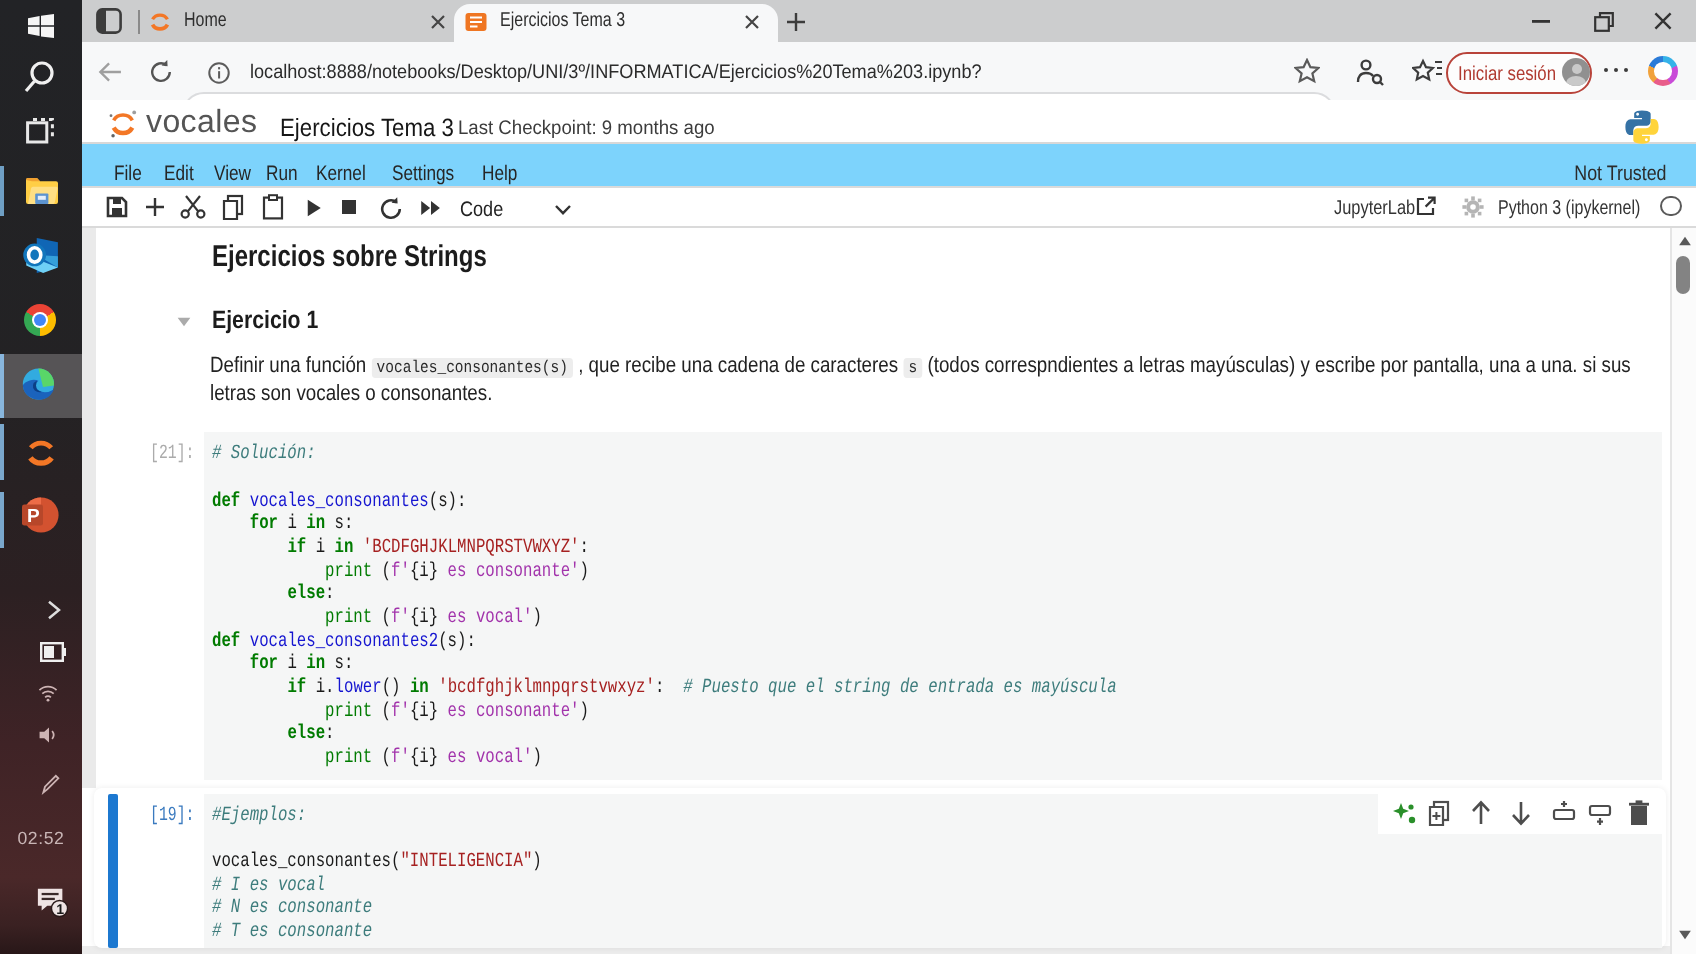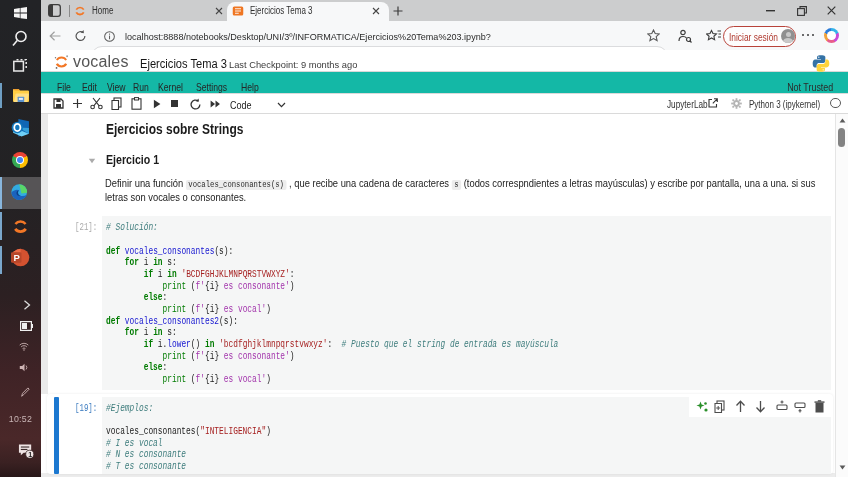--- a/index.html
+++ b/index.html
@@ -6,21 +6,21 @@
 #root{position:absolute;left:0;top:0;width:848px;height:477px}
 .abs{position:absolute}
 #taskbar{left:0;top:0;width:41px;height:477px;background:linear-gradient(180deg,#222326 0%,#232224 40%,#2c2022 62%,#3f2326 78%,#4a2829 92%,#3a2122 97%,#281718 100%)}
 #win{left:41px;top:0;width:807px;height:354px;background:#fff}
 #tabbar{left:0;top:0;width:807px;height:21px;background:#cccdce}
 #tab2{left:186px;top:2px;width:162px;height:19px;background:#f7f8f9;border-radius:8px 8px 0 0}
 #addr{left:0;top:21px;width:807px;height:29px;background:#f7f8f9}
 #pill{left:50px;top:25px;width:577px;height:22px;background:#fff;border:1px solid #dbdcde;border-radius:11px}
 .tabtxt{font-size:10px;color:#2e2e2e;line-height:21px;transform:scaleX(.8);transform-origin:left top}
 #header{left:0;top:50px;width:807px;height:22px;background:#fff;border-bottom:1px solid #d8d8d8}
-#menu{left:0;top:72px;width:807px;height:22px;background:#14b8a6;border-bottom:1px solid #dadada}
+#menu{left:0;top:72px;width:807px;height:22px;background:#7dd3fc;border-bottom:1px solid #dadada}
 .mitem{position:absolute;top:8.5px;font-size:10.5px;color:#262626;transform:scaleX(.82);transform-origin:left top}
 #toolbar{left:0;top:94px;width:807px;height:20px;background:#fff;border-bottom:1px solid #dadada}
 #content{left:0;top:114px;width:807px;height:363px;background:#fff}
 #gutter{left:0;top:114px;width:7px;height:280px;background:#eaeaea}
 #footer{left:0;top:473px;width:794px;height:4px;background:#ececec}
 #scroll{left:794px;top:114px;width:13px;height:363px;background:#fbfbfb;border-left:1px solid #e5e5e5}
 #thumb{left:797px;top:128px;width:7px;height:19px;background:#838383;border-radius:4px}
 .mono{font-family:"Liberation Mono",monospace}
 pre{font-family:"Liberation Mono",monospace;font-size:10px;line-height:11.65px;color:#1a1a1a;transform:scaleX(.785);transform-origin:left top}
 .k{color:#007b00;font-weight:bold}
@@ -116,21 +116,21 @@
 
   <svg class="abs" style="left:19px;top:362px" width="11" height="11" viewBox="0 0 14 12">
     <path d="M1 4 L4 4 L7 1.2 L7 10.8 L4 8 L1 8 Z" fill="#cdb4b4"></path>
     <path d="M9 3.5 A4 4 0 0 1 9 8.5" fill="none" stroke="#cdb4b4" stroke-width="1.1"></path>
   </svg>
 
   <svg class="abs" style="left:20px;top:387px" width="10" height="11" viewBox="0 0 12 13">
     <path d="M2 11 L3 7.5 L9.5 1 L11 2.5 L4.5 9 Z" fill="none" stroke="#cdb4b4" stroke-width="1.1"></path>
   </svg>
 
-  <div class="abs" style="left:0px;top:414px;width:41px;text-align:center;font-size:8.8px;color:#c9b6b6;letter-spacing:0.3px">10:52</div>
+  <div class="abs" style="left:0px;top:414px;width:41px;text-align:center;font-size:8.8px;color:#c9b6b6;letter-spacing:0.3px">02:52</div>
 
   <svg class="abs" style="left:18px;top:442px" width="16" height="17" viewBox="0 0 17 17">
     <path d="M1 2 H14 V11 H6 L3 13.5 V11 H1 Z" fill="#efe4e4"></path>
     <rect x="3" y="4.2" width="9" height="1.2" fill="#3a2a2a"></rect>
     <rect x="3" y="6.8" width="7" height="1.2" fill="#3a2a2a"></rect>
     <circle cx="12.5" cy="12.5" r="4.3" fill="#efe4e4" stroke="#2a1a1a" stroke-width="0.8"></circle>
     <text x="10.8" y="15.4" font-size="7.5" font-weight="bold" fill="#1a1a1a" font-family="Liberation Sans">1</text>
   </svg>
 </div>
 

